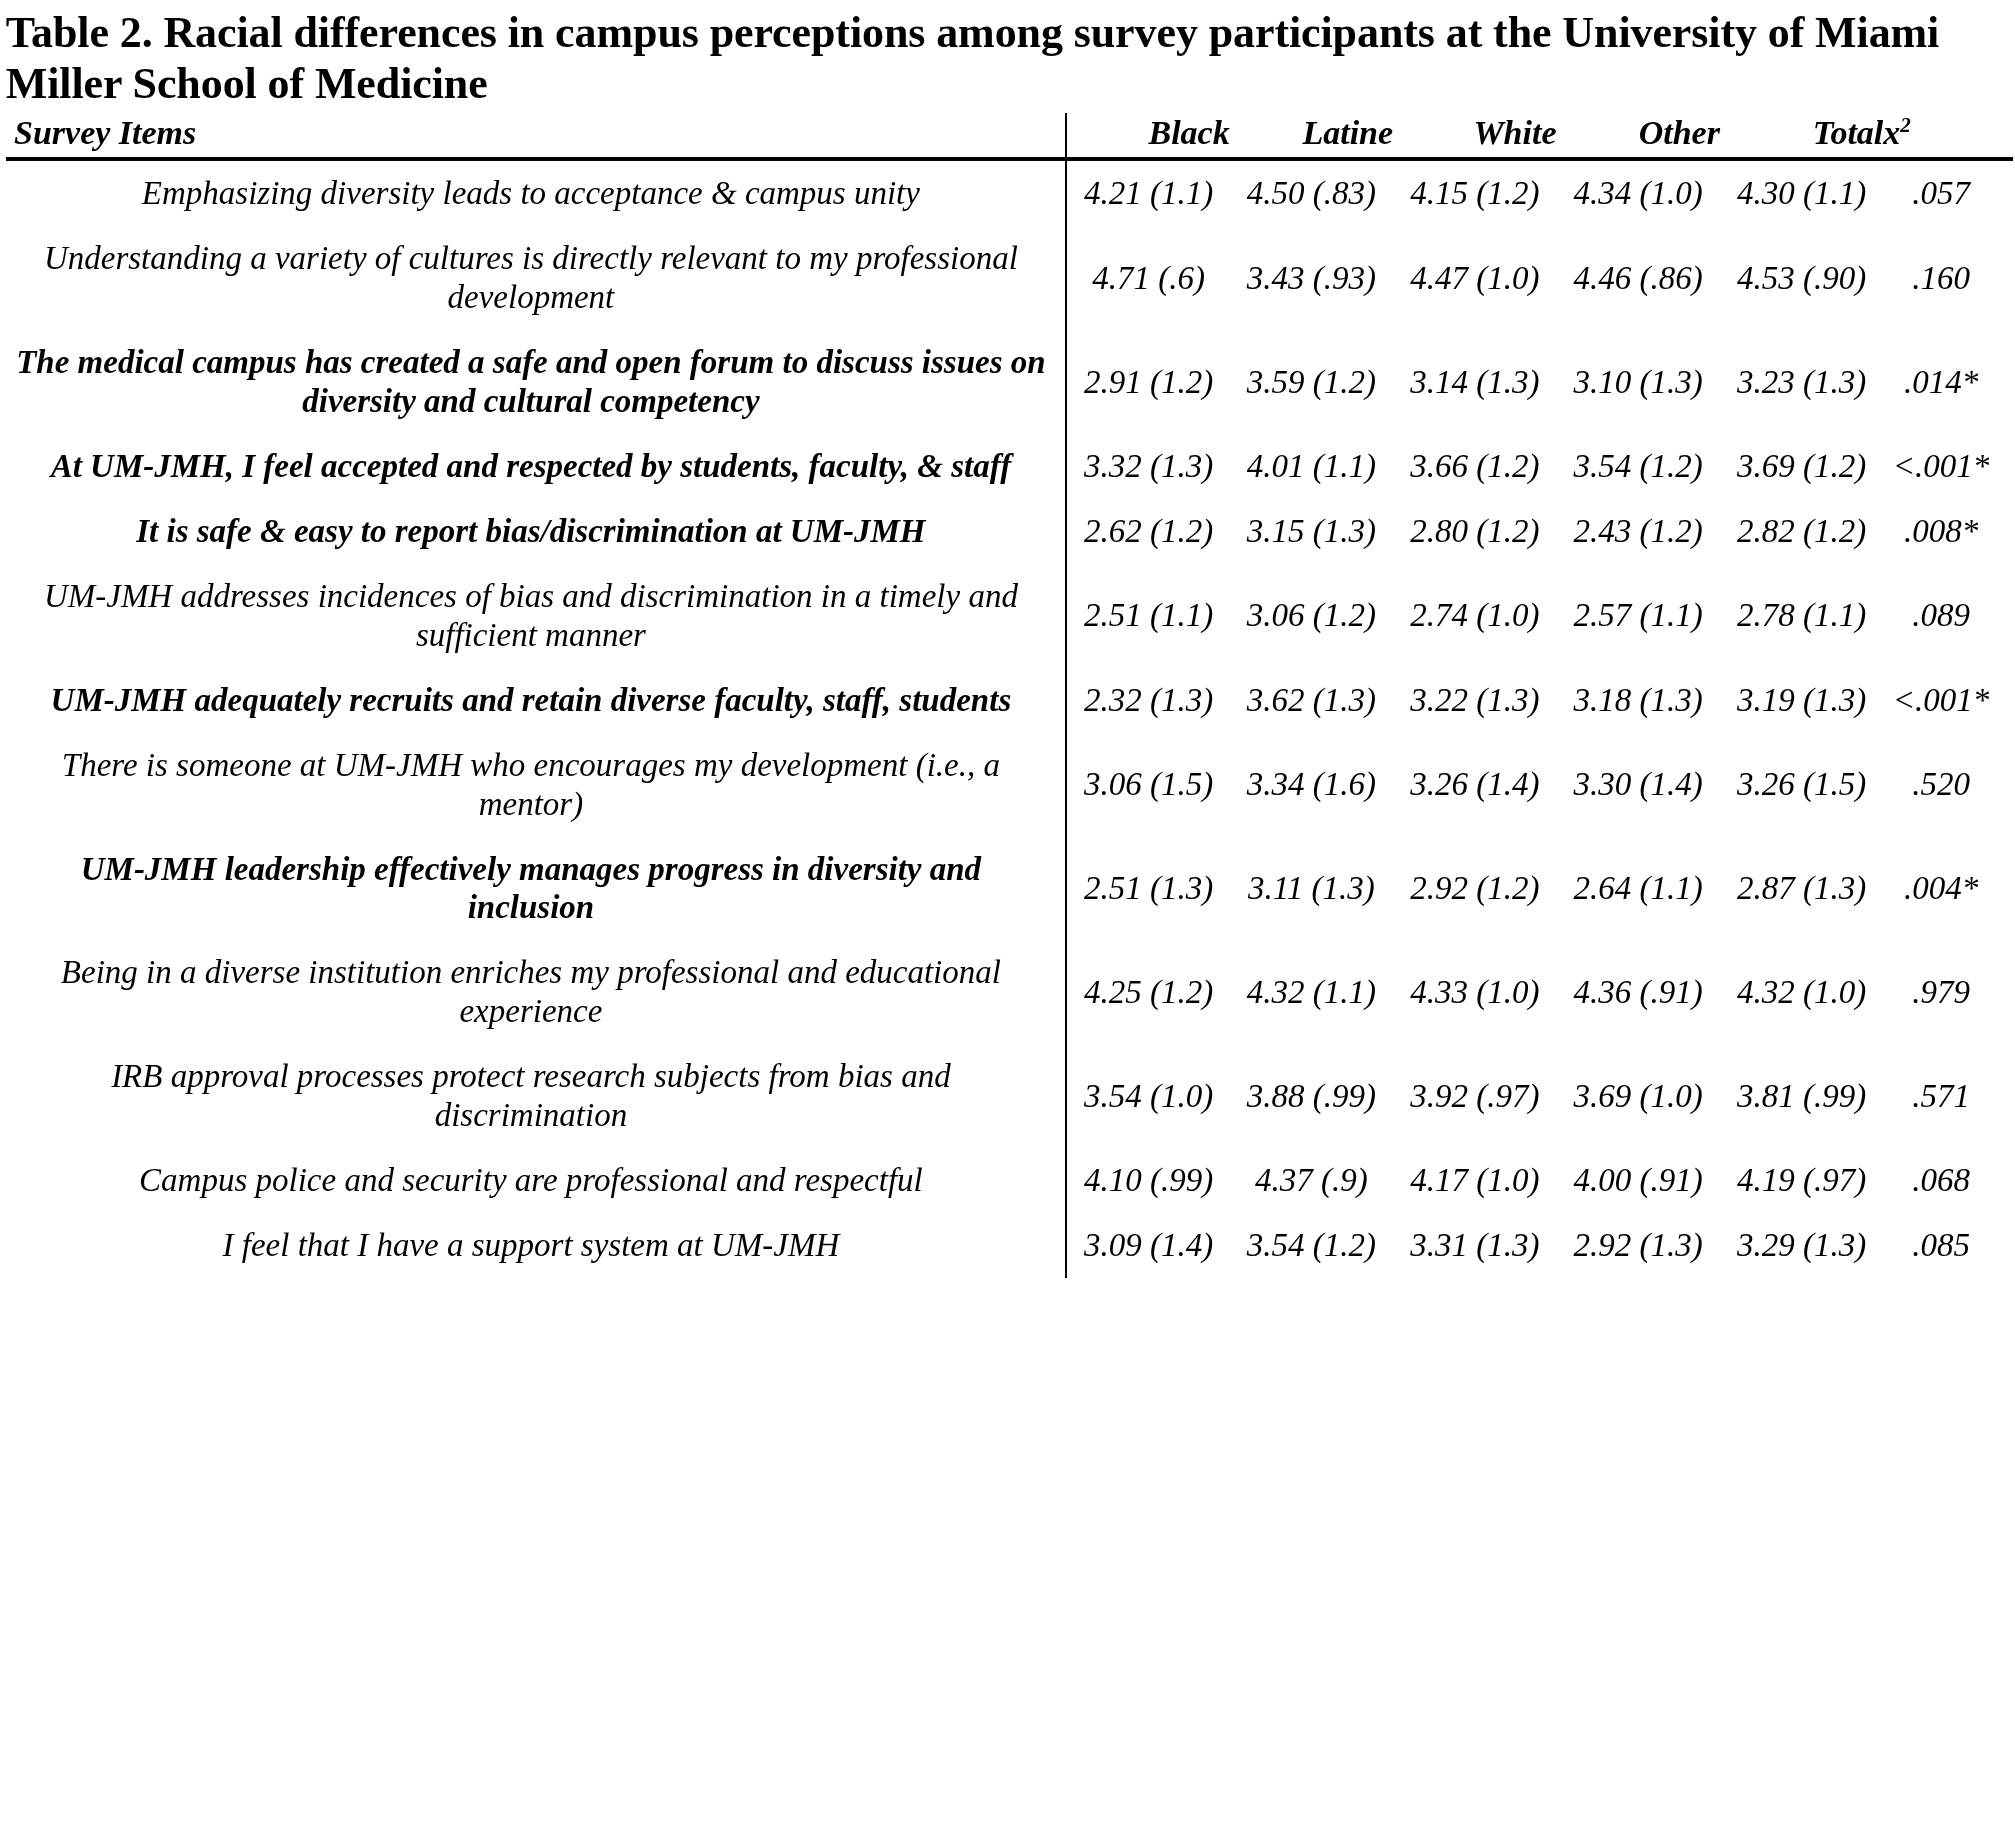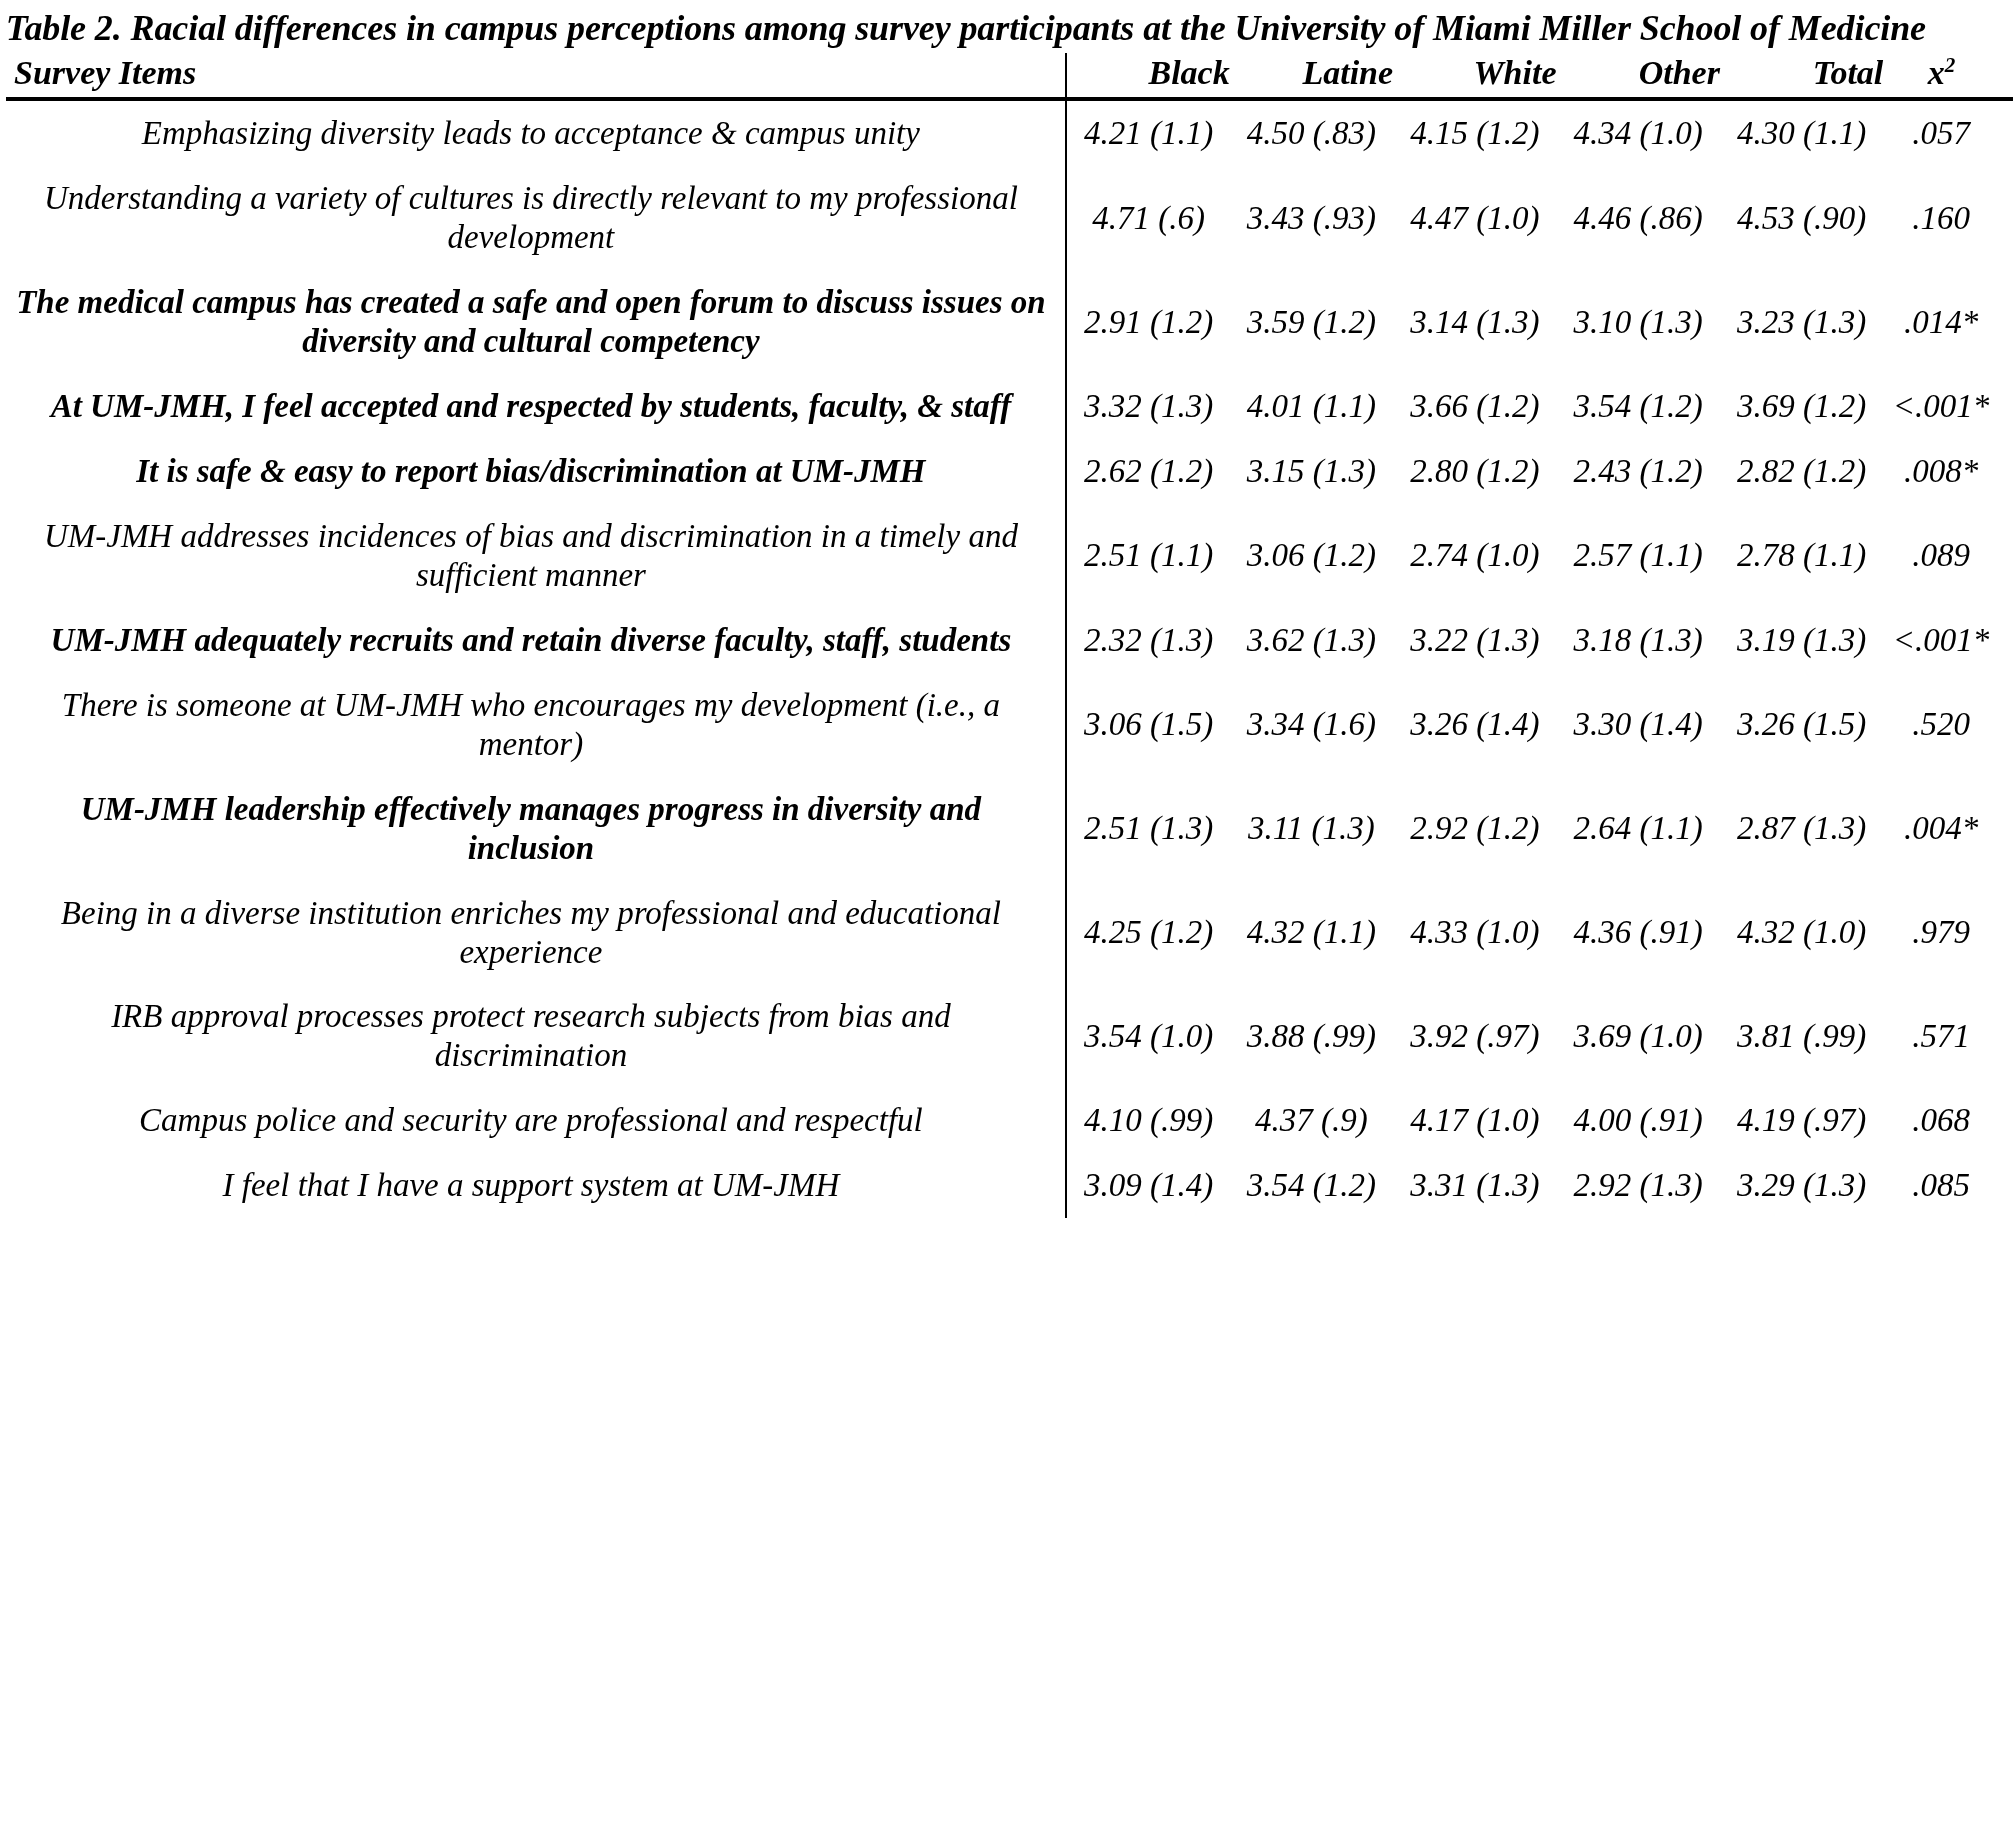--- a/index.html
+++ b/index.html
@@ -18,23 +18,22 @@
   .page {
     position: relative;
     width: 2015px;
     height: 1845px;
     box-sizing: border-box;
     padding: 8.2px 2.3px 0 5.8px;
   }
 
   
   .caption {
-    font-style: italic;
     font-weight: bold;
-    font-size: 36px;
+    font-size: 44px;
     line-height: 1.15;
     letter-spacing: -0.1px;
     margin: 0 0 3.5px 0;
     padding-right: 11.7px;
   }
 
   
   table.t2 {
     border-collapse: collapse;
     width: 2007px;
@@ -57,21 +56,21 @@
     white-space: nowrap;
   }
   thead th.h-item {
     text-align: left;
     padding-left: 8.2px;
   }
   thead th.h-col {
     text-align: right;
   }
   thead th.h-chi {
-    text-align: center;
+    text-align: left;
     padding-right: 13px;
   }
   thead th.vline {
     border-left: 2.9px solid #000;
   }
 
   
   tbody td {
     font-size: 33px;
     line-height: 1.18;

